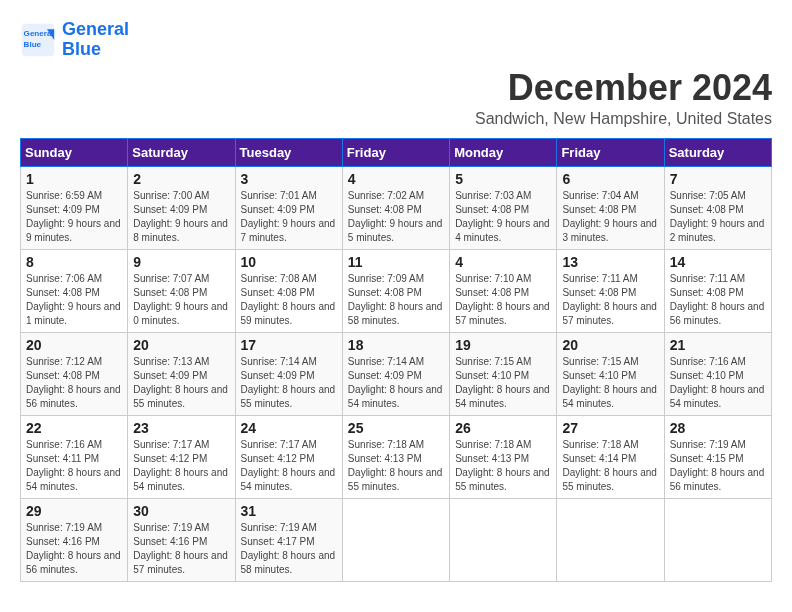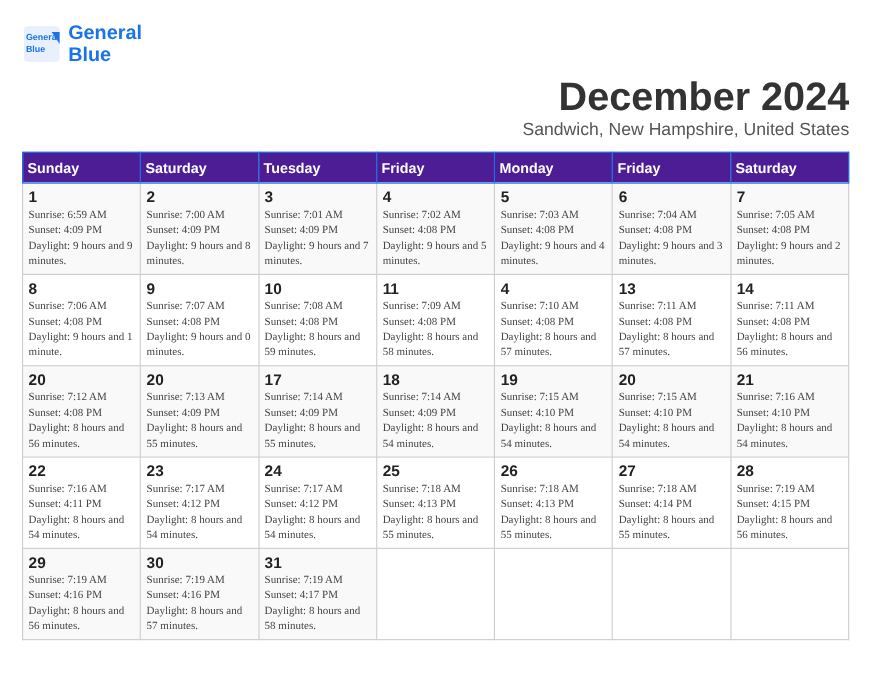--- a/index.html
+++ b/index.html
@@ -78,21 +78,20 @@
       font-size: 14px;
       font-weight: bold;
       color: #222;
       display: block;
       margin-bottom: 2px;
     }
     .day-info {
       font-size: 10px;
       color: #444;
       line-height: 1.4;
-      font-family: Liberation Serif, serif;
     }
     .empty-cell {
       background: #fff !important;
     }
   </style>
 </head>
 <body>
 
 <div class="header-area">
   <div class="logo">

